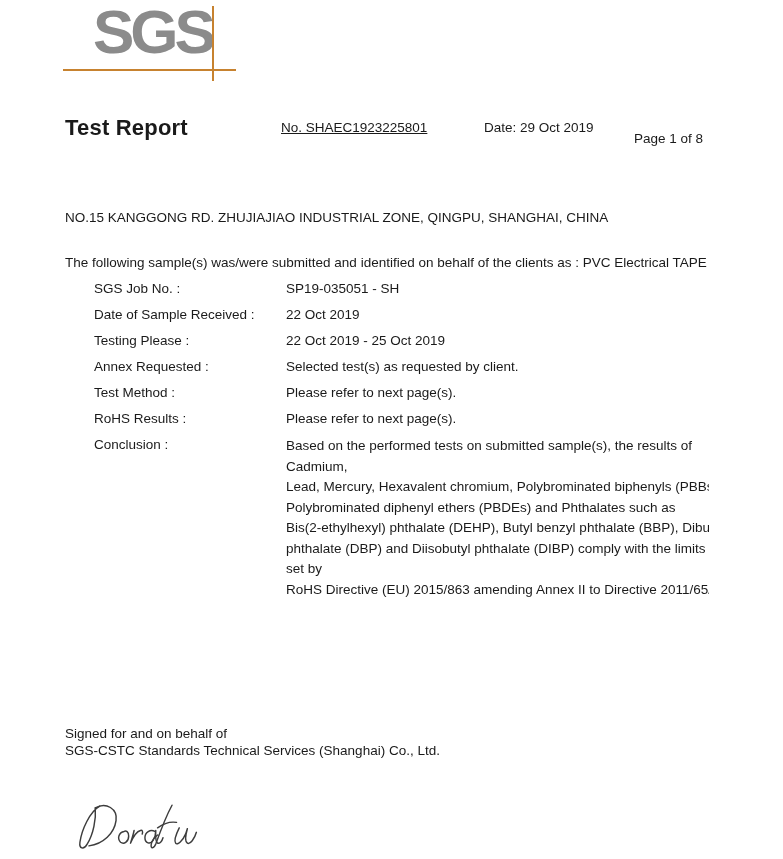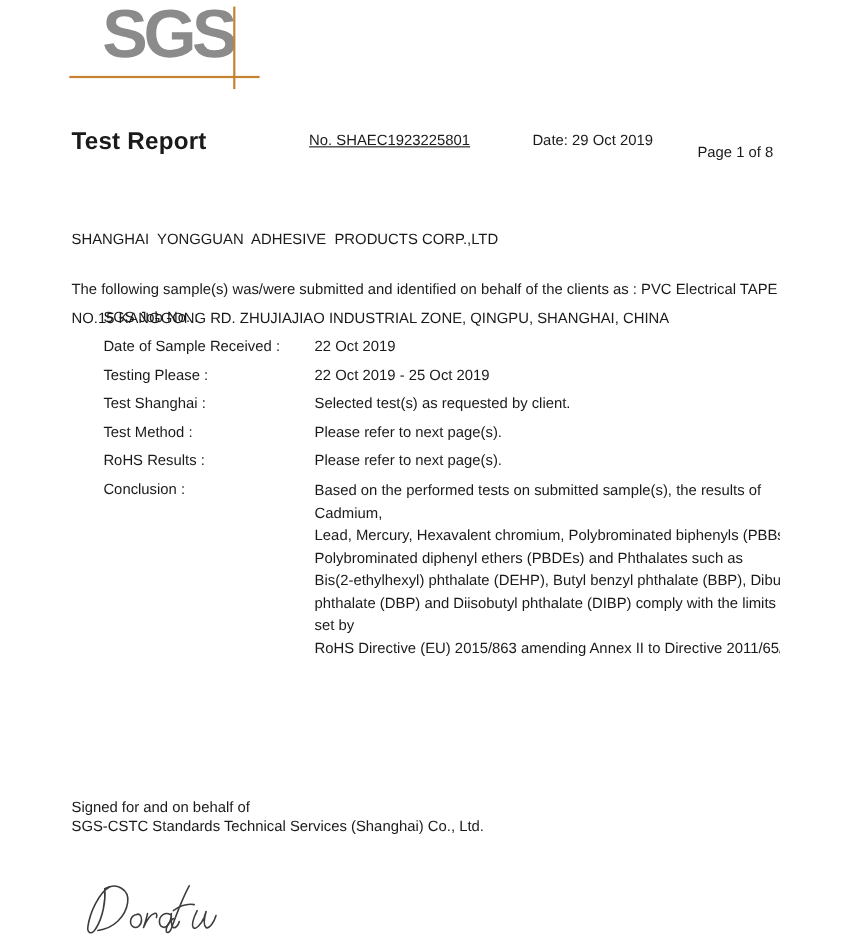--- a/index.html
+++ b/index.html
@@ -85,40 +85,40 @@
     <div class="logo-hline"></div>
     <div class="logo-vline"></div>
   </div>
 
   <div class="report-title">Test Report</div>
   <div class="hdr hdr-no">No. SHAEC1923225801</div>
   <div class="hdr hdr-date">Date: 29 Oct 2019</div>
   <div class="hdr hdr-page">Page 1 of 8</div>
 
   <div class="client">
-    <div>SHANGHAI  YONGGUAN  ADHESIVE  PRODUCTS CORP.,LTD</div>
     <div>NO.15 KANGGONG RD. ZHUJIAJIAO INDUSTRIAL ZONE, QINGPU, SHANGHAI, CHINA</div>
   </div>
 
   <div class="intro">The following sample(s) was/were submitted and identified on behalf of the clients as : PVC Electrical TAPE</div>
 
   <div class="info-table">
     <div class="info-row">
       <div class="info-label">SGS Job No. :</div>
+      <div class="info-value">SP19-035051 - SH</div>
     </div>
     <div class="info-row">
       <div class="info-label">Date of Sample Received :</div>
       <div class="info-value">22 Oct 2019</div>
     </div>
     <div class="info-row">
       <div class="info-label">Testing Please :</div>
       <div class="info-value">22 Oct 2019 - 25 Oct 2019</div>
     </div>
     <div class="info-row">
-      <div class="info-label">Test Shanghai :</div>
+      <div class="info-label">Annex Requested :</div>
       <div class="info-value">Selected test(s) as requested by client.</div>
     </div>
     <div class="info-row">
       <div class="info-label">Test Method :</div>
       <div class="info-value">Please refer to next page(s).</div>
     </div>
     <div class="info-row">
       <div class="info-label">RoHS Results :</div>
       <div class="info-value">Please refer to next page(s).</div>
     </div>

